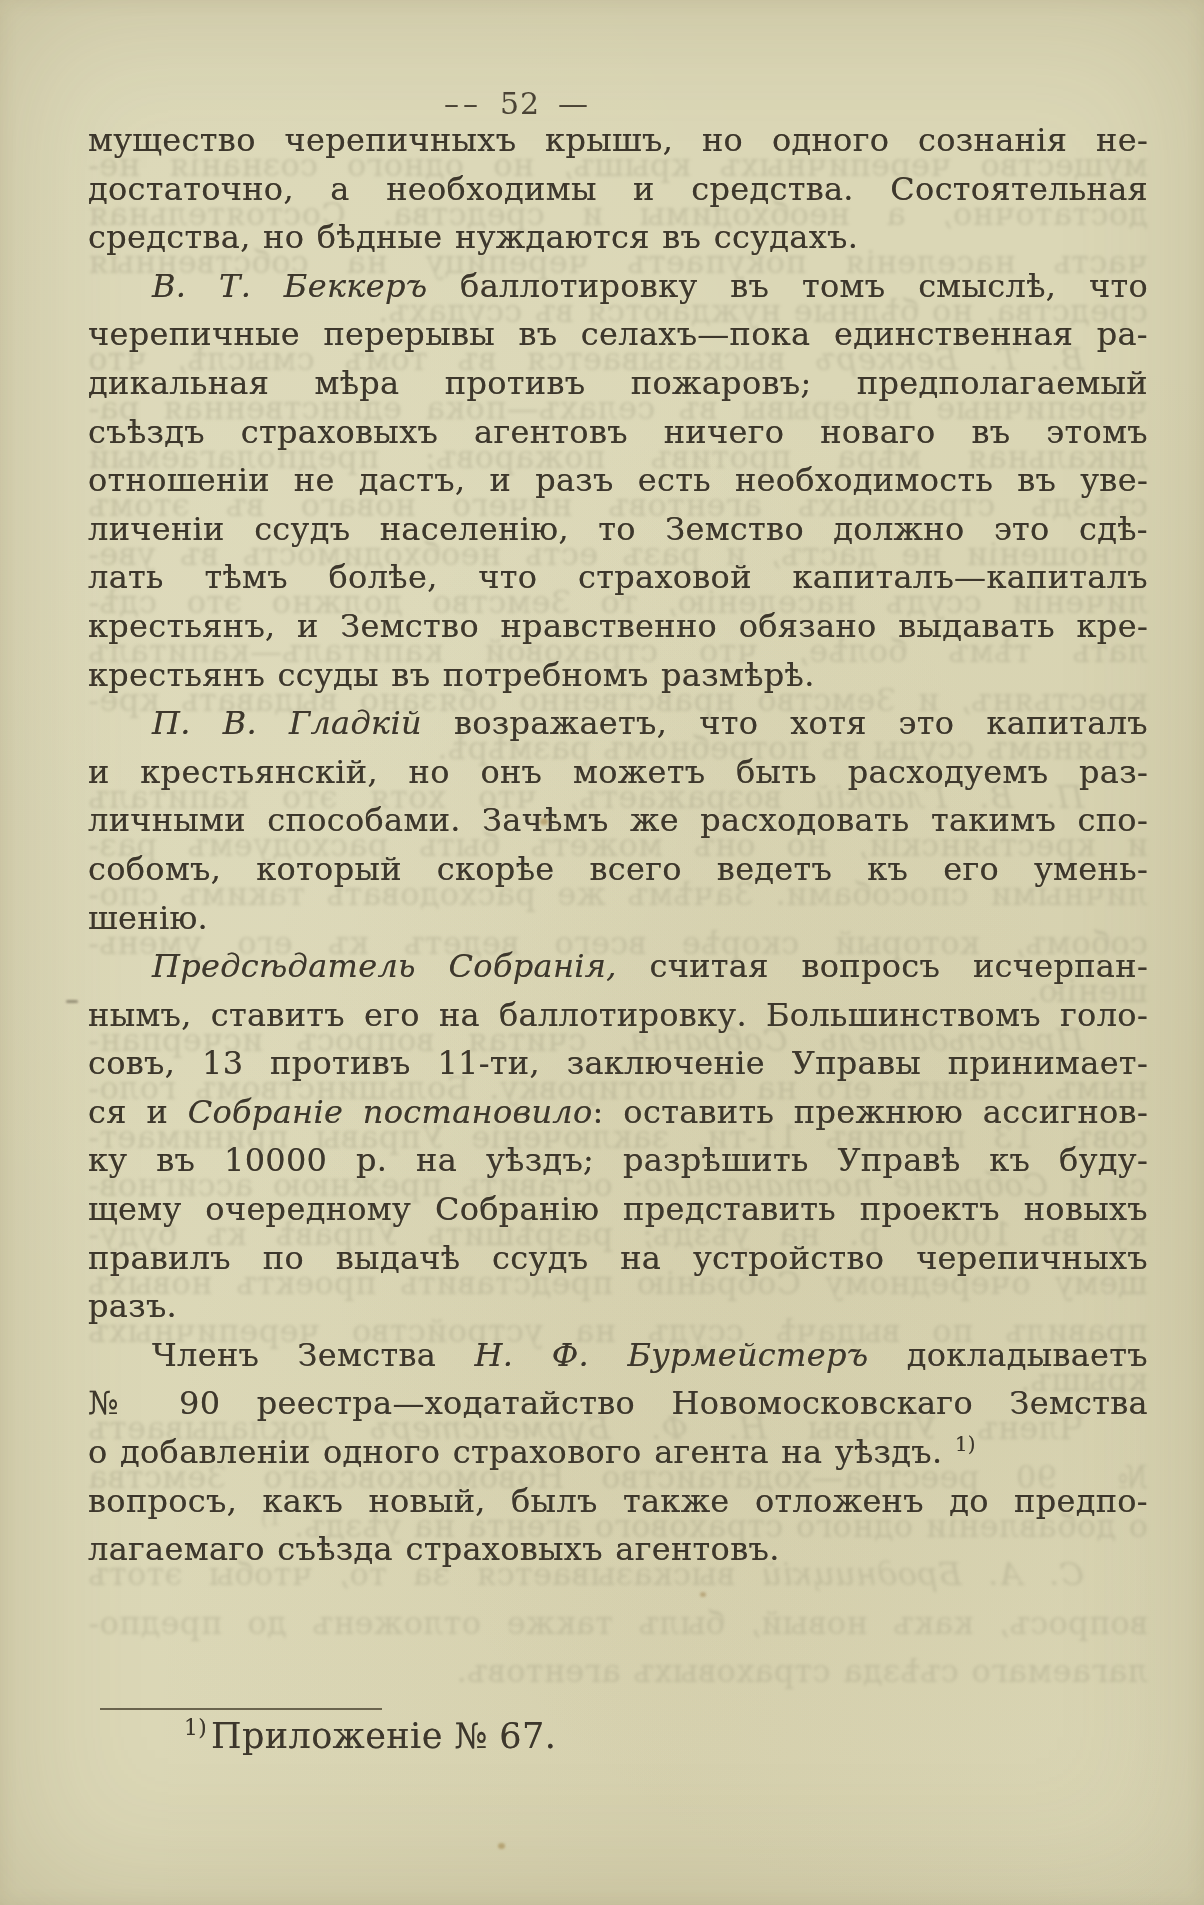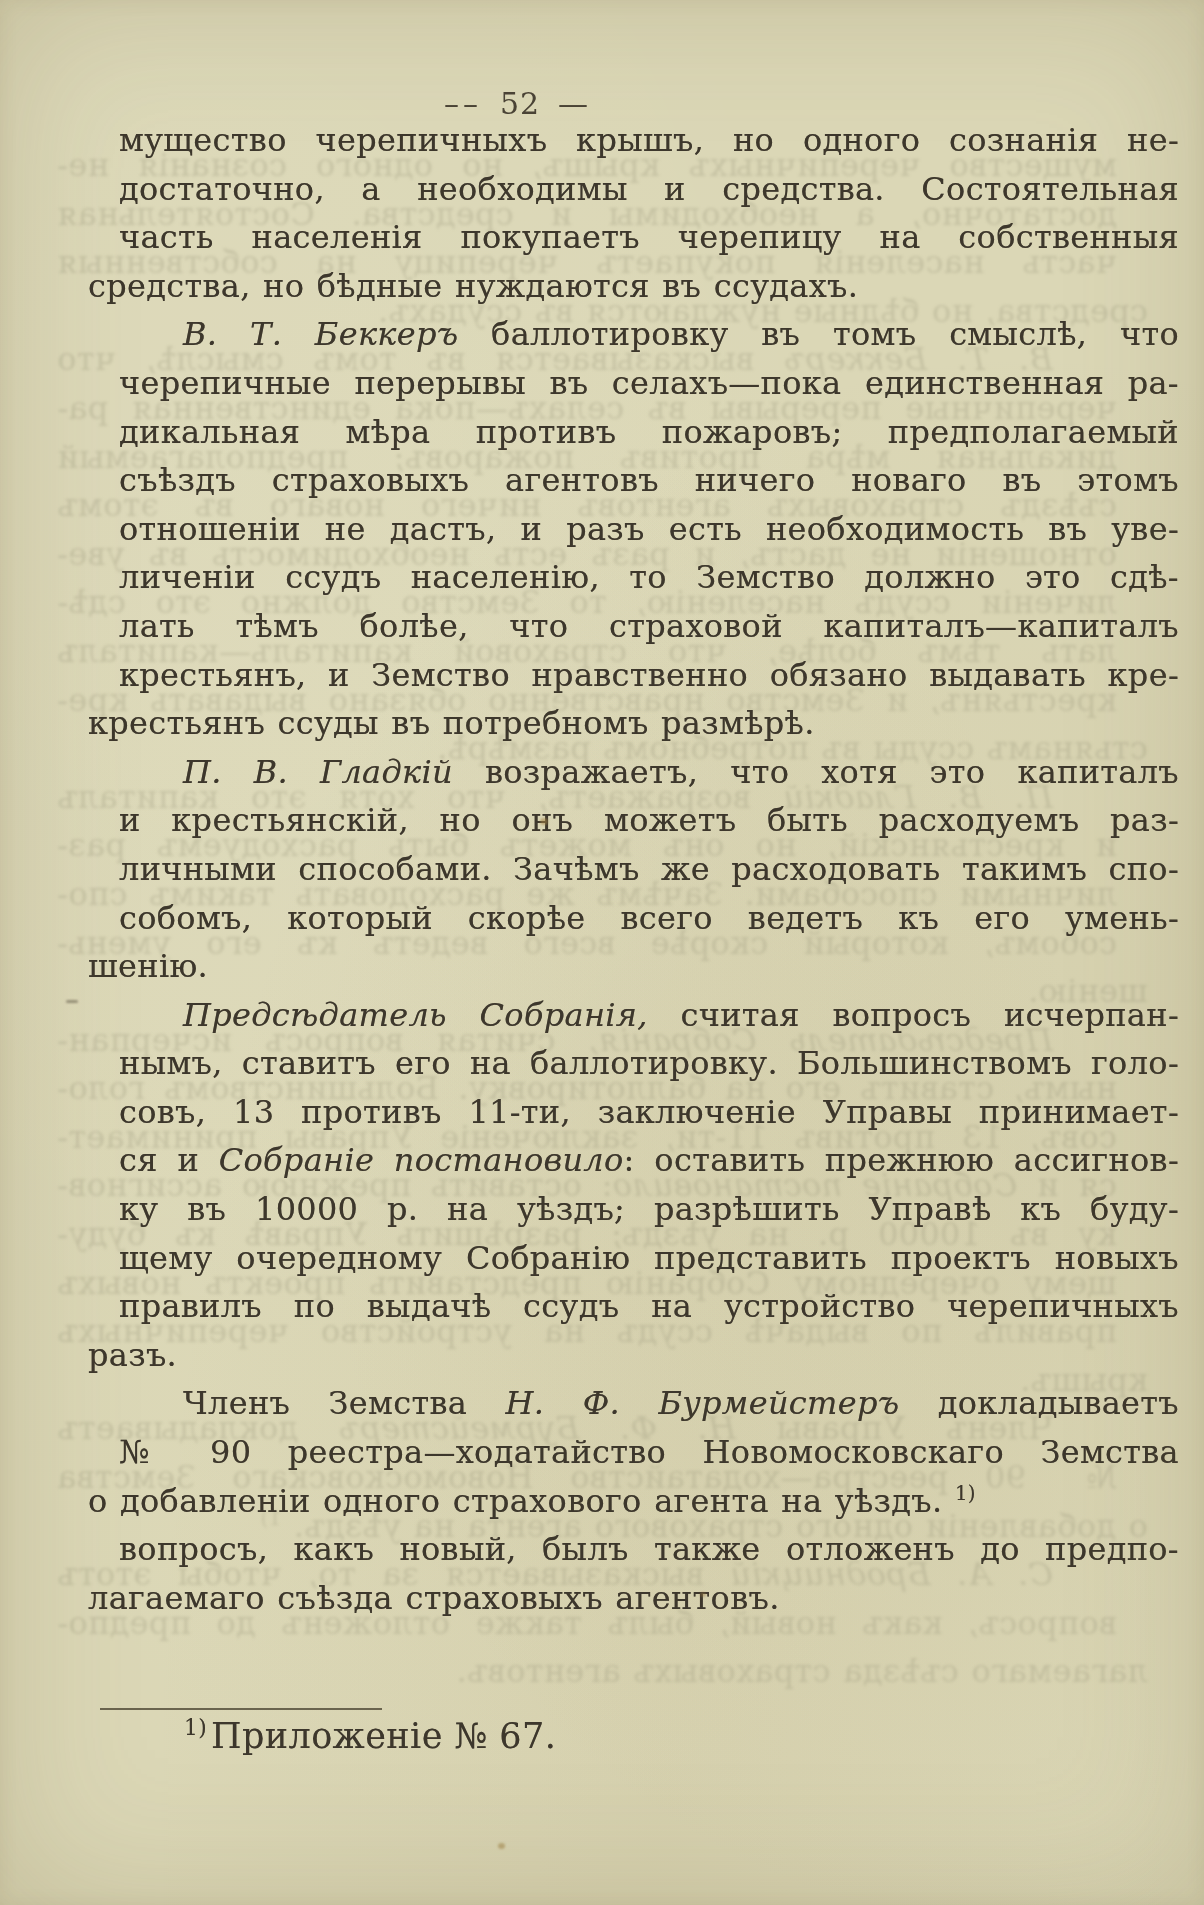--- a/index.html
+++ b/index.html
@@ -24,21 +24,21 @@
     text-align:center;font-size:30px;color:#4a4336;letter-spacing:1px;margin-top:40px;
   }
   .header .dash{display:inline-block;margin:0 18px;letter-spacing:4px;}
   .text-block{
     position:absolute;left:88px;top:116px;width:1060px;
     font-size:32px;line-height:48.6px;letter-spacing:.3px;word-spacing:2px;
     text-shadow:0 0 .6px rgba(61,55,44,.55);
   }
   .line{width:100%;}
   .line.ind{text-indent:64px;}
-  .line.jst{text-align:justify;text-align-last:justify;margin-left:31px;}
+  .line.jst{text-align:justify;text-align-last:justify;}
   .it{font-style:italic;}
   sup{font-size:.62em;line-height:0;vertical-align:super;}
   .ghost{
     position:absolute;left:88px;top:141px;width:1060px;
     font-size:32px;line-height:48.6px;letter-spacing:.3px;word-spacing:2px;
     color:#9d9a7e;opacity:.34;filter:blur(1.7px);
     transform:scaleX(-1);
     pointer-events:none;
   }
   .footnote-rule{
@@ -95,21 +95,20 @@
       <div class="line ind jst"><span class="it">С. А. Бродницкій</span><span> высказывается за то, чтобы этотъ</span></div>
       <div class="line jst"><span>вопросъ, какъ новый, былъ также отложенъ до предпо-</span></div>
       <div class="line"><span>лагаемаго съѣзда страховыхъ агентовъ.</span></div>
     </div>
 
   <div class="header"><span class="dash">––</span><span>52</span><span class="dash">—</span></div>
 
   <div class="text-block" id="text-block">
       <div class="line jst"><span>мущество черепичныхъ крышъ, но одного сознанія не-</span></div>
       <div class="line jst"><span>достаточно, а необходимы и средства. Состоятельная</span></div>
-      <div class="line jst"><span>часть населенія покупаетъ черепицу на собственныя</span></div>
       <div class="line"><span>средства, но бѣдные нуждаются въ ссудахъ.</span></div>
       <div class="line ind jst"><span class="it">В. Т. Беккеръ</span><span> баллотировку въ томъ смыслѣ, что</span></div>
       <div class="line jst"><span>черепичные перерывы въ селахъ—пока единственная ра-</span></div>
       <div class="line jst"><span>дикальная мѣра противъ пожаровъ; предполагаемый</span></div>
       <div class="line jst"><span>съѣздъ страховыхъ агентовъ ничего новаго въ этомъ</span></div>
       <div class="line jst"><span>отношеніи не дастъ, и разъ есть необходимость въ уве-</span></div>
       <div class="line jst"><span>личеніи ссудъ населенію, то Земство должно это сдѣ-</span></div>
       <div class="line jst"><span>лать тѣмъ болѣе, что страховой капиталъ—капиталъ</span></div>
       <div class="line jst"><span>крестьянъ, и Земство нравственно обязано выдавать кре-</span></div>
       <div class="line"><span>крестьянъ ссуды въ потребномъ размѣрѣ.</span></div>

